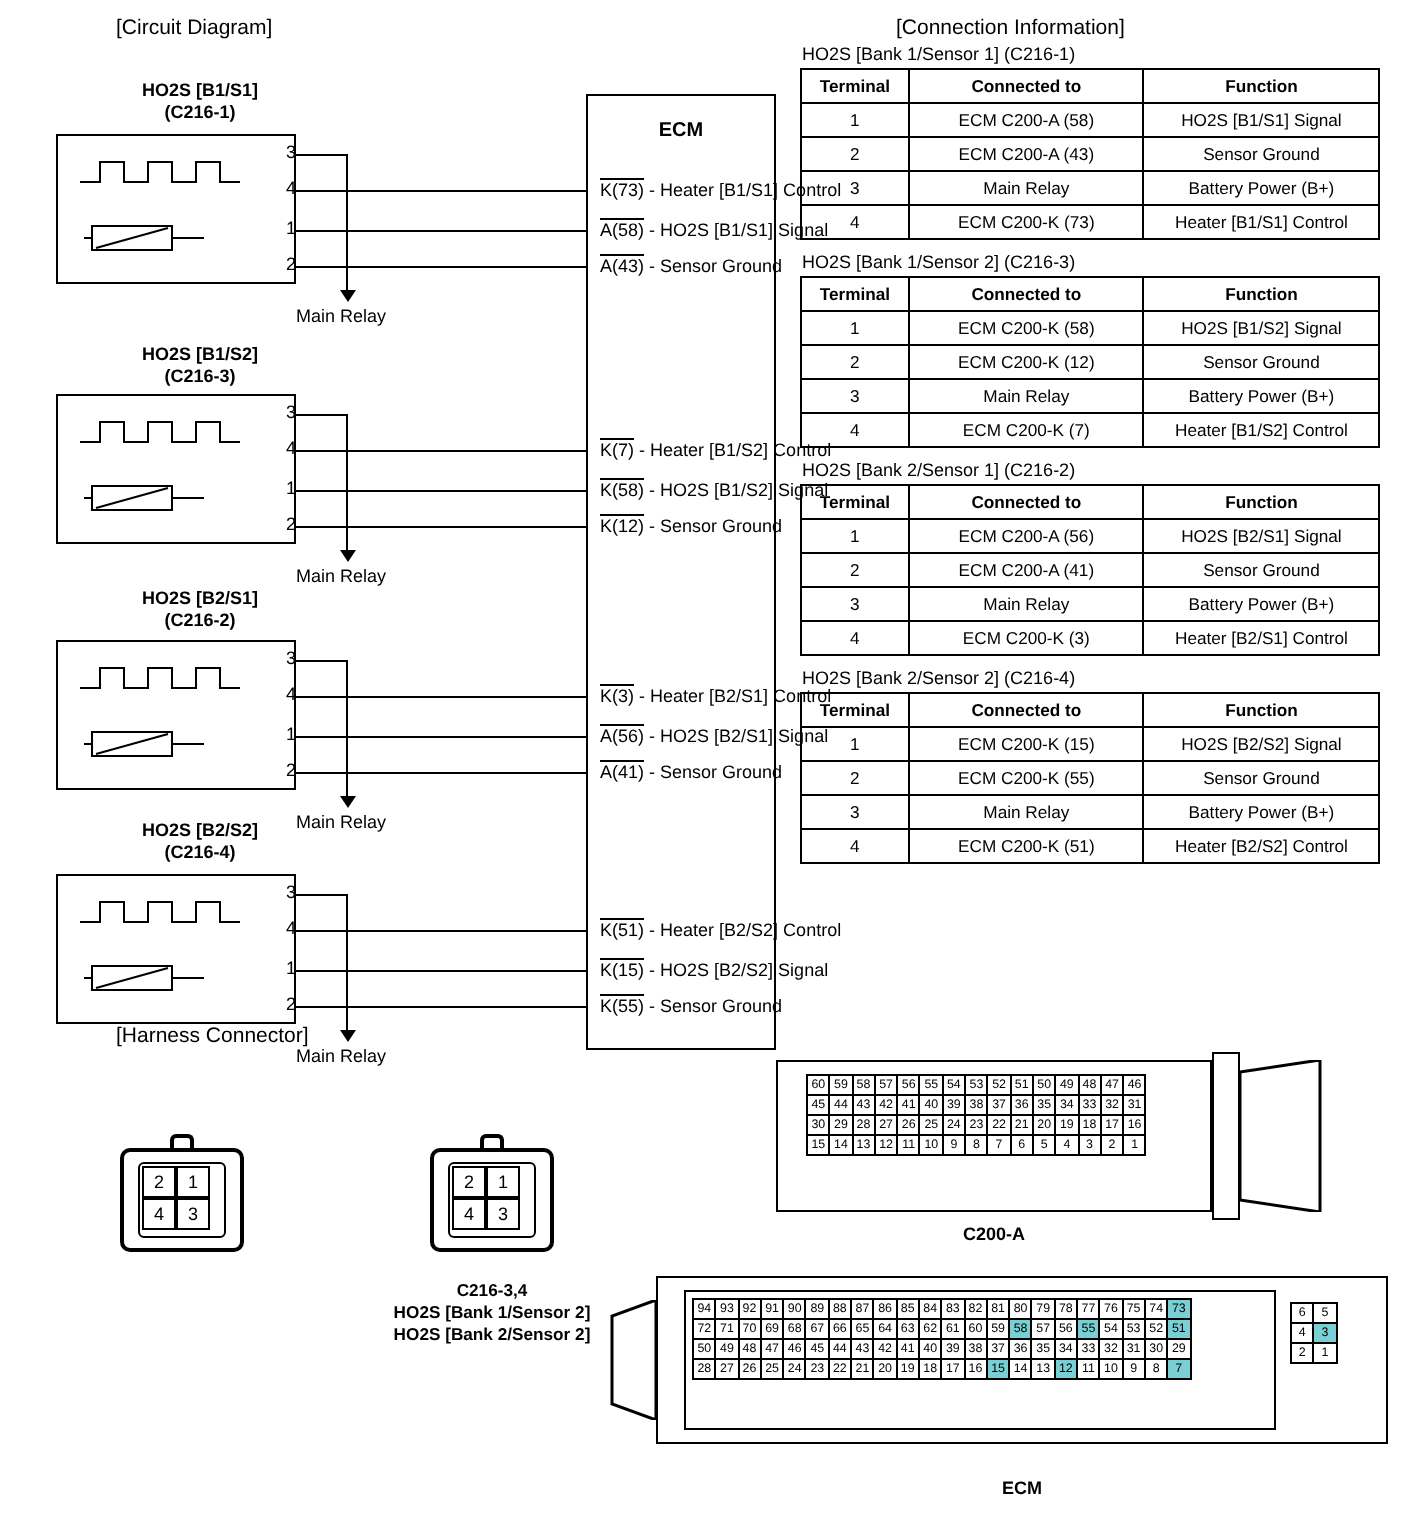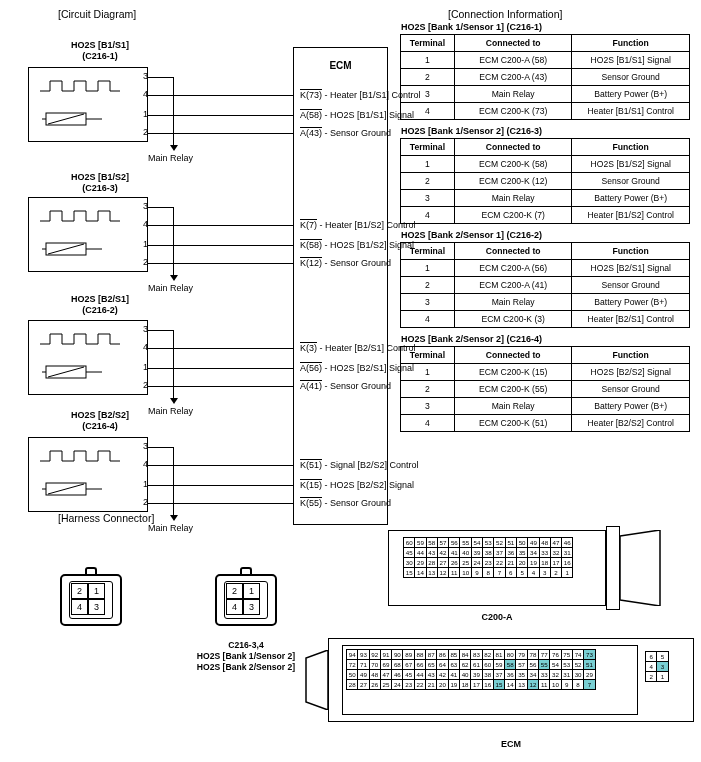--- a/index.html
+++ b/index.html
@@ -34,21 +34,21 @@
     border:1px solid #000; background:#fff;
   }
   .ecm-title { position:absolute; left:283px; top:38px; width:95px; text-align:center; font-weight:bold; font-size:10px; }
   .ecm-pin { position:absolute; font-size:9px; white-space:nowrap; }
   .ovl { display:inline-block; border-top:1px solid #000; padding:0 0px; line-height:10px; }
   .mainrelay { position:absolute; font-size:9px; }
   .arrow { position:absolute; width:0;height:0;border-left:4px solid transparent;border-right:4px solid transparent;border-top:6px solid #000; }
 
   
   #connection-info { position:absolute; left:400px; top:22px; width:292px; }
-  .tbl-caption { font-size:9px; font-weight:bold; margin:0 0 2px 1px; }
+  .tbl-caption { font-size:9px; font-weight:normal; margin:0 0 2px 1px; }
   table.conn { border-collapse:collapse; width:290px; margin-bottom:6px; }
   table.conn th, table.conn td {
     border:1px solid #000; font-size:8.6px; text-align:center;
     padding:2px 1px; height:17px; font-weight:normal;
   }
   table.conn th { font-weight:bold; }
   table.conn td.c0, table.conn th.c0 { width:54px; }
   table.conn td.c1, table.conn th.c1 { width:118px; }
   table.conn td.c2, table.conn th.c2 { width:118px; }
 
@@ -174,21 +174,21 @@
     <div class="leadline" style="left: 138px; top: 425px; width: 25px;"></div>
     <div class="pinnum" style="left: 126px; top: 437px;">4</div>
     <div class="leadline" style="left: 138px; top: 443px; width: 145px;"></div>
     <div class="pinnum" style="left: 126px; top: 457px;">1</div>
     <div class="leadline" style="left: 138px; top: 463px; width: 145px;"></div>
     <div class="pinnum" style="left: 126px; top: 475px;">2</div>
     <div class="leadline" style="left: 138px; top: 481px; width: 145px;"></div>
     <div class="vline" style="left: 163px; top: 425px; height: 68px;"></div>
     <div class="arrow" style="left: 160px; top: 493px;"></div>
     <div class="mainrelay" style="left: 138px; top: 501px;">Main Relay</div>
-    <div class="ecm-pin" style="left: 290px; top: 437px;"><span class="ovl">K(51)</span> <span>- Signal [B2/S2] Control</span></div>
+    <div class="ecm-pin" style="left: 290px; top: 437px;"><span class="ovl">K(51)</span> <span>- Heater [B2/S2] Control</span></div>
     <div class="ecm-pin" style="left: 290px; top: 457px;"><span class="ovl">K(15)</span> <span>- HO2S [B2/S2] Signal</span></div>
     <div class="ecm-pin" style="left: 290px; top: 475px;"><span class="ovl">K(55)</span> <span>- Sensor Ground</span></div>
   </div>
 
 <div id="connection-info">
     <div class="tbl-caption">HO2S [Bank 1/Sensor 1] (C216-1)</div>
     <table class="conn">
       <thead>
         <tr>
           <th class="c0">Terminal</th>

